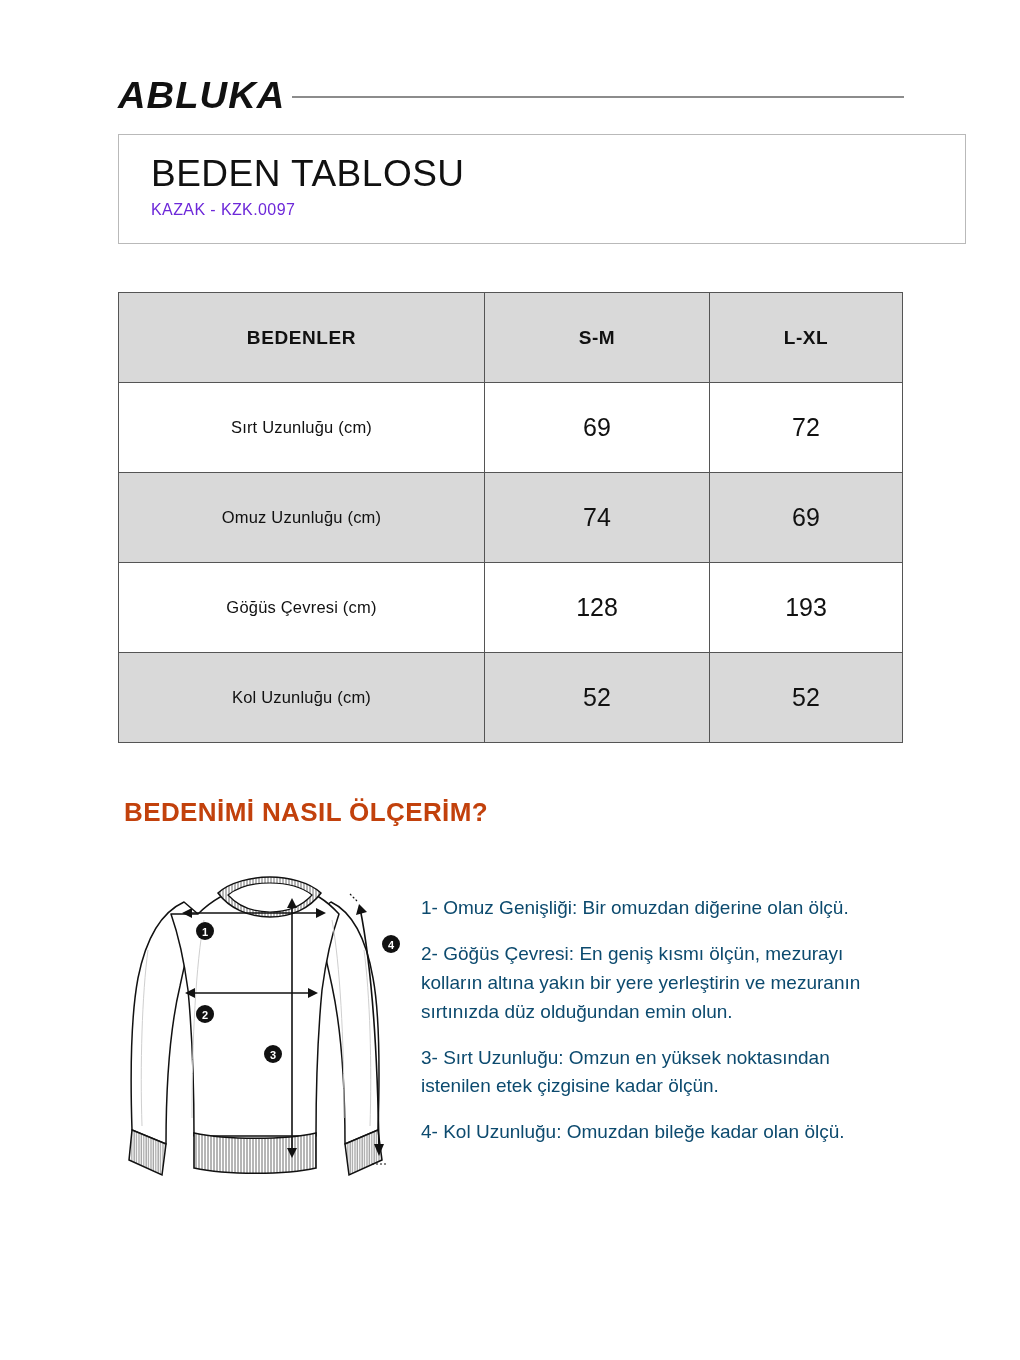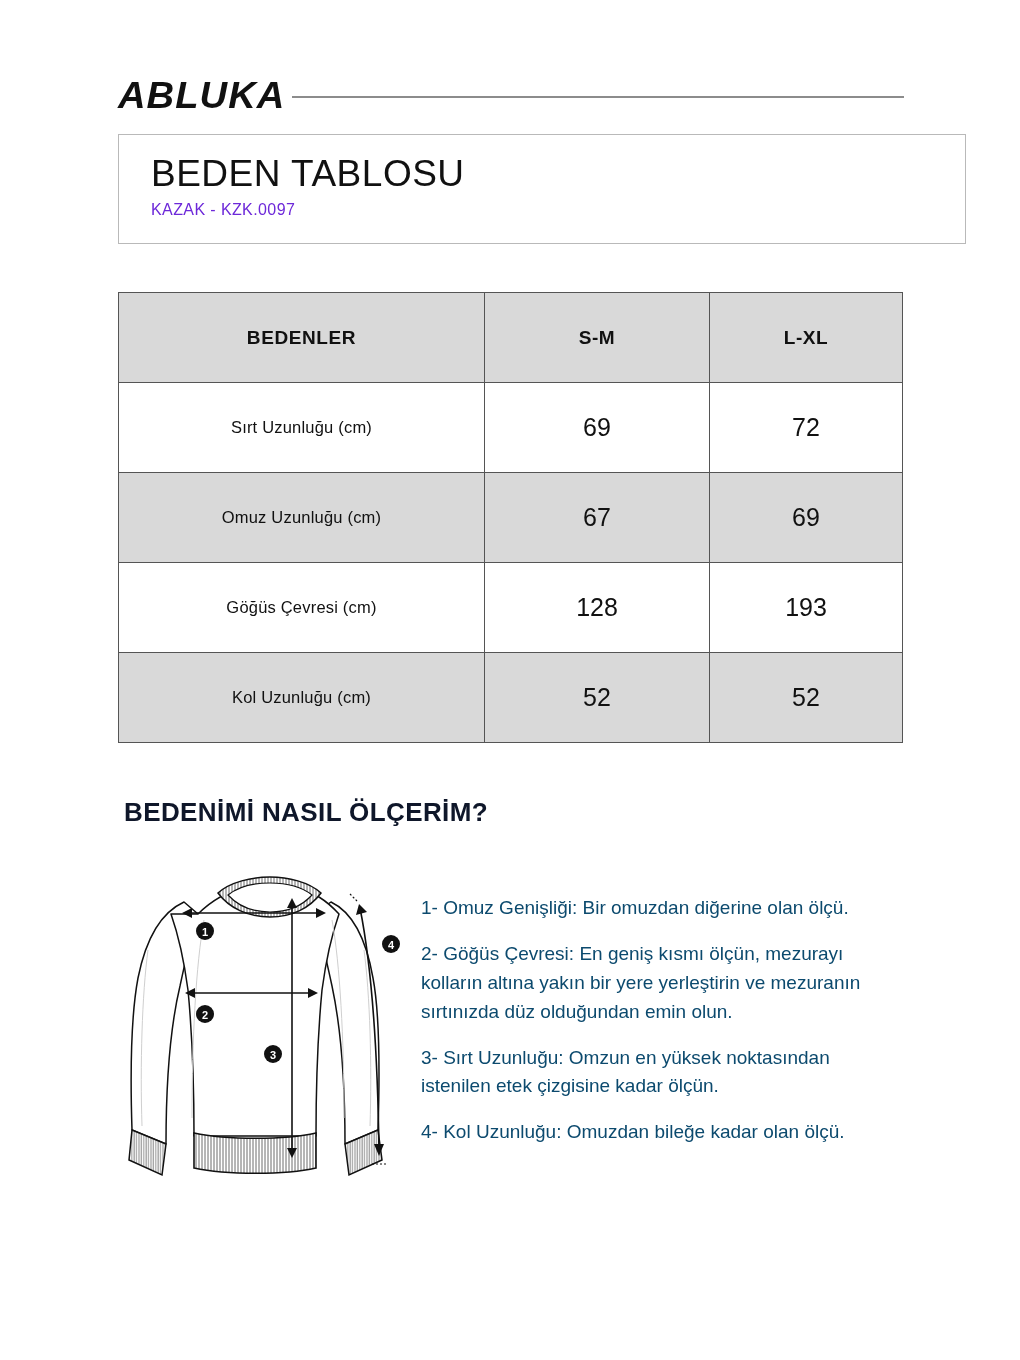--- a/index.html
+++ b/index.html
@@ -123,21 +123,21 @@
   }
 
   
   .howto-heading {
     position: absolute;
     left: 124px;
     top: 797px;
     font-size: 26px;
     font-weight: 700;
     letter-spacing: 0.4px;
-    color: #0f172a;
+    color: #c2410c;
   }
 
   .illustration {
     position: absolute;
     left: 126px;
     top: 868px;
     width: 285px;
     height: 335px;
   }
 
@@ -183,21 +183,21 @@
     </tr>
   </thead>
   <tbody>
     <tr class="row-white">
       <td class="cell-label">Sırt Uzunluğu (cm)</td>
       <td class="cell-value">69</td>
       <td class="cell-value">72</td>
     </tr>
     <tr class="row-grey">
       <td class="cell-label">Omuz Uzunluğu (cm)</td>
-      <td class="cell-value">67</td>
+      <td class="cell-value">74</td>
       <td class="cell-value">69</td>
     </tr>
     <tr class="row-white">
       <td class="cell-label">Göğüs Çevresi (cm)</td>
       <td class="cell-value">128</td>
       <td class="cell-value">193</td>
     </tr>
     <tr class="row-grey">
       <td class="cell-label">Kol Uzunluğu (cm)</td>
       <td class="cell-value">52</td>

